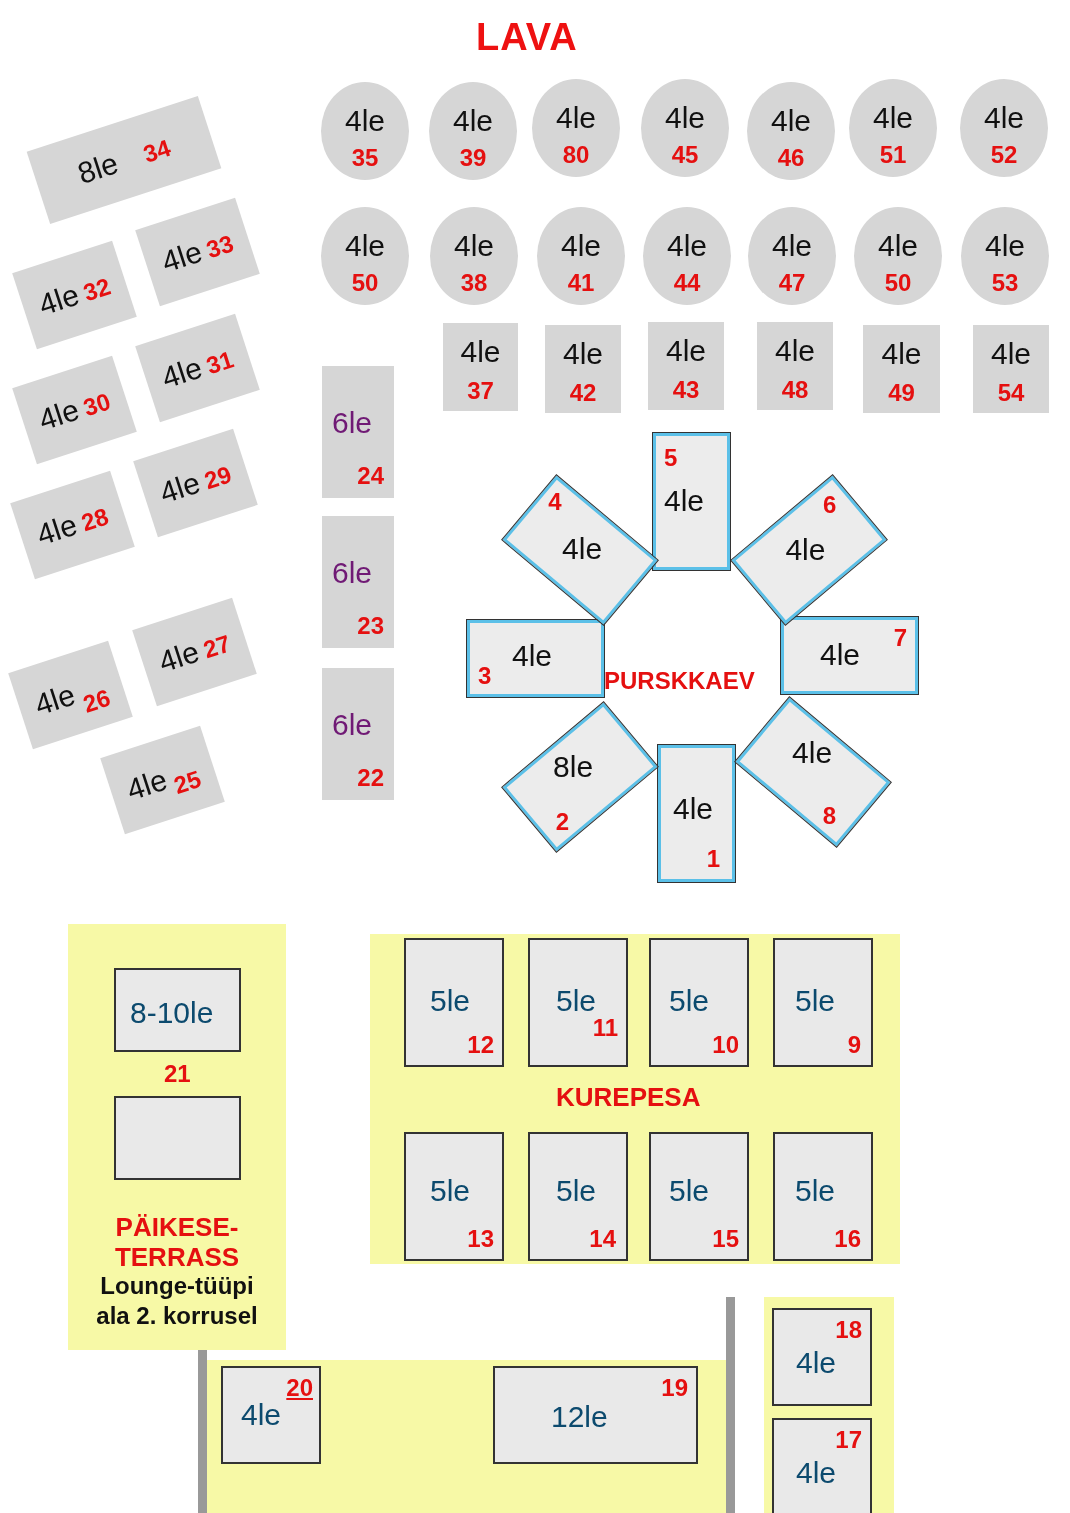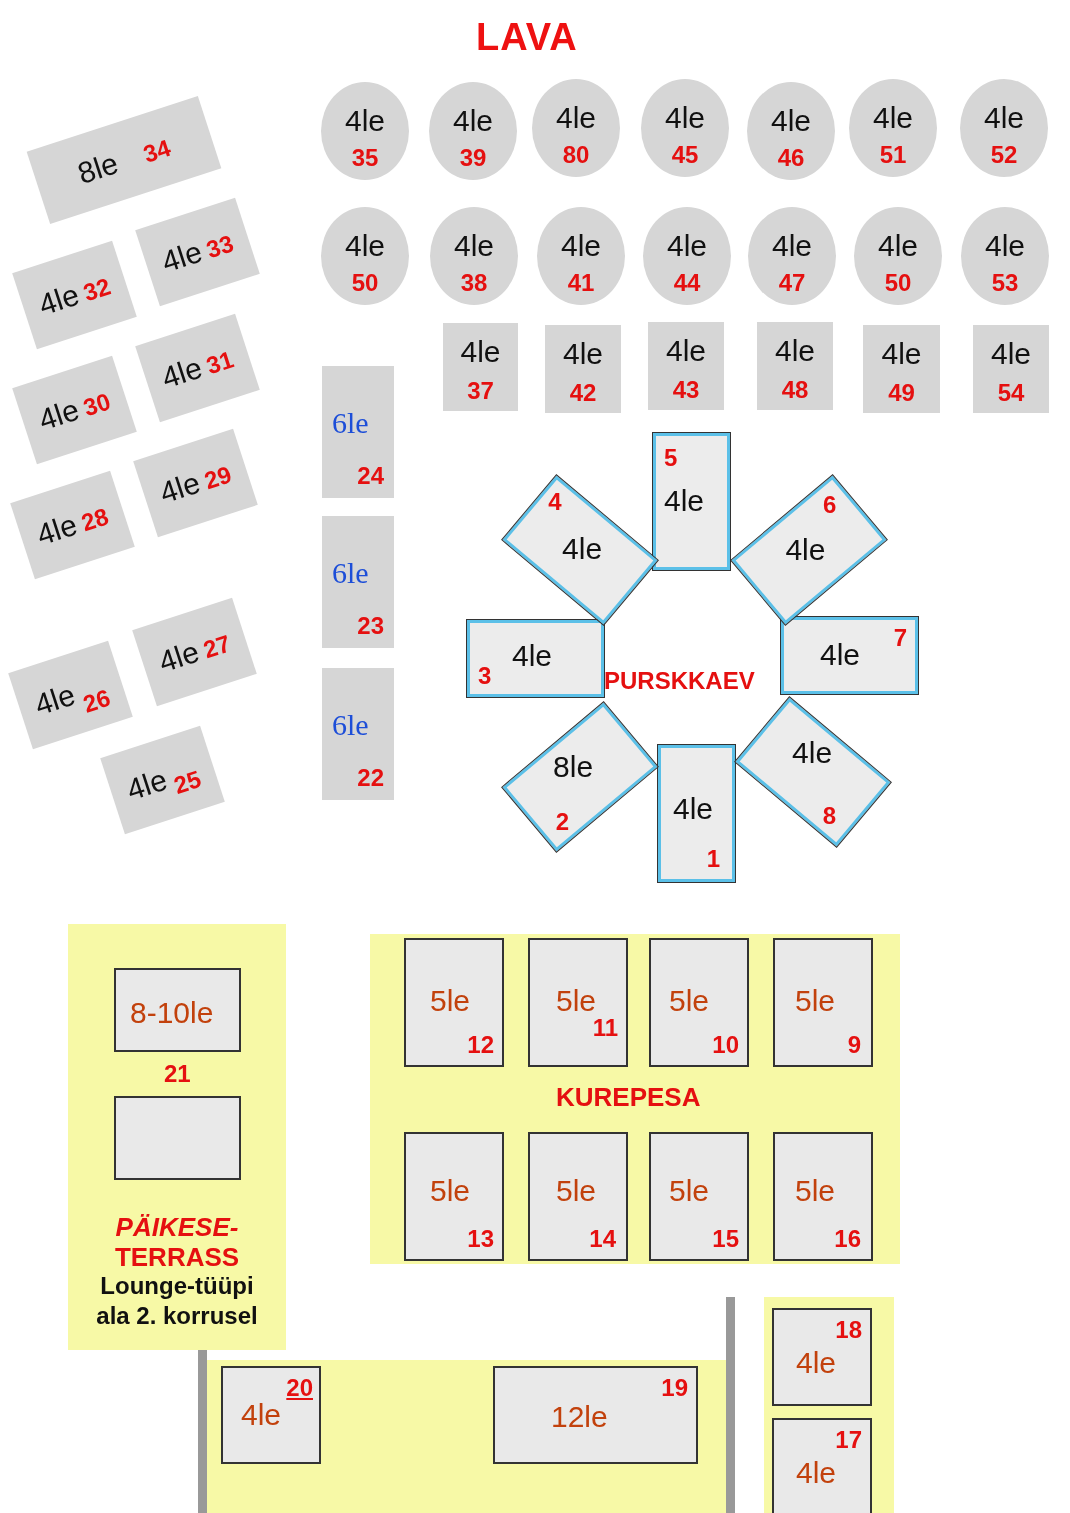--- a/index.html
+++ b/index.html
@@ -11,28 +11,28 @@
   .oval .cap { position: absolute; left: 0; right: 0; top: 22px; text-align: center; font-size: 30px; color: #111; }
   .oval .num { position: absolute; left: 0; right: 0; top: 62px; text-align: center; font-size: 24px; font-weight: bold; color: #e51010; }
   .sq { position: absolute; background: #d6d6d6; }
   .sq .cap { position: absolute; left: 0; right: 0; top: 12px; text-align: center; font-size: 30px; color: #111; }
   .sq .num { position: absolute; left: 0; right: 0; bottom: 6px; text-align: center; font-size: 24px; font-weight: bold; color: #e51010; }
   .rot { position: absolute; background: #d6d6d6; }
   .rot .cap { font-size: 30px; color: #111; }
   .rot .num { font-size: 24px; font-weight: bold; color: #e51010; margin-left: 6px; }
   .rot .inner { position: absolute; left: 0; right: 0; top: 50%; transform: translateY(-50%); text-align: center; white-space: nowrap; }
   .v6 { position: absolute; width: 72px; background: #d6d6d6; }
-  .v6 .cap { position: absolute; left: 10px; top: 40px; font-size: 30px; color: #1d4ed8; font-family: Liberation Serif, serif; }
+  .v6 .cap { position: absolute; left: 10px; top: 40px; font-size: 30px; color: #701a75; }
   .v6 .num { position: absolute; right: 10px; bottom: 8px; font-size: 24px; font-weight: bold; color: #e51010; }
   .ft { position: absolute; background: #ececec; border: 3px solid #5bc0e8; outline: 1.5px solid #333; }
   .ft .cap { position: absolute; font-size: 30px; color: #111; }
   .ft .num { position: absolute; font-size: 24px; font-weight: bold; color: #e51010; }
   .zone { position: absolute; background: #f7f9a6; }
   .bt { position: absolute; background: #e9e9e9; border: 2px solid #333; box-sizing: border-box; }
-  .bt .cap { position: absolute; font-size: 30px; color: #c2410c; }
+  .bt .cap { position: absolute; font-size: 30px; color: #0c4a6e; }
   .bt .num { position: absolute; font-size: 24px; font-weight: bold; color: #e51010; }
   .lbl { position: absolute; color: #e51010; font-weight: bold; }
   .wall { position: absolute; background: #999; width: 9px; }
 </style>
 </head>
 <body>
 
 <div class="abs title" style="left:476px; top:16px;">LAVA</div>
 
 <div class="oval" style="left:321px; top:82px;">
@@ -196,21 +196,21 @@
     <span class="cap" style="left:30px; top:8px; transform:rotate(-40deg);">4le</span>
     <span class="num" style="right:16px; bottom:2px; transform:rotate(-40deg);">8</span>
   </div>
 
 <div class="zone" style="left:68px; top:924px; width:218px; height:426px;"></div>
 <div class="bt" style="left:114px; top:968px; width:127px; height:84px;">
     <span class="cap" style="left:14px; top:26px;">8-10le</span>
   </div>
 <div class="lbl" style="left:164px; top:1060px; font-size:24px;">21</div>
 <div class="bt" style="left:114px; top:1096px; width:127px; height:84px;"></div>
-<div class="lbl" style="left:68px; width:218px; text-align:center; top:1212px; font-size:26px;font-style:italic;">PÄIKESE-</div>
+<div class="lbl" style="left:68px; width:218px; text-align:center; top:1212px; font-size:26px;">PÄIKESE-</div>
 <div class="lbl" style="left:68px; width:218px; text-align:center; top:1242px; font-size:26px;">TERRASS</div>
 <div class="abs" style="left:68px; width:218px; text-align:center; top:1272px; font-size:24px; font-weight:bold; color:#111;">Lounge-tüüpi</div>
 <div class="abs" style="left:68px; width:218px; text-align:center; top:1302px; font-size:24px; font-weight:bold; color:#111;">ala 2. korrusel</div>
 
 <div class="zone" style="left:370px; top:934px; width:530px; height:330px;"></div>
 <div class="lbl" style="left:556px; top:1082px; font-size:26px;">KUREPESA</div>
 
 <div class="bt" style="left:404px; top:938px; width:100px; height:129px;">
     <span class="cap" style="left:24px; top:44px;">5le</span>
     <span class="num" style="right:8px; bottom:6px;">12</span>

